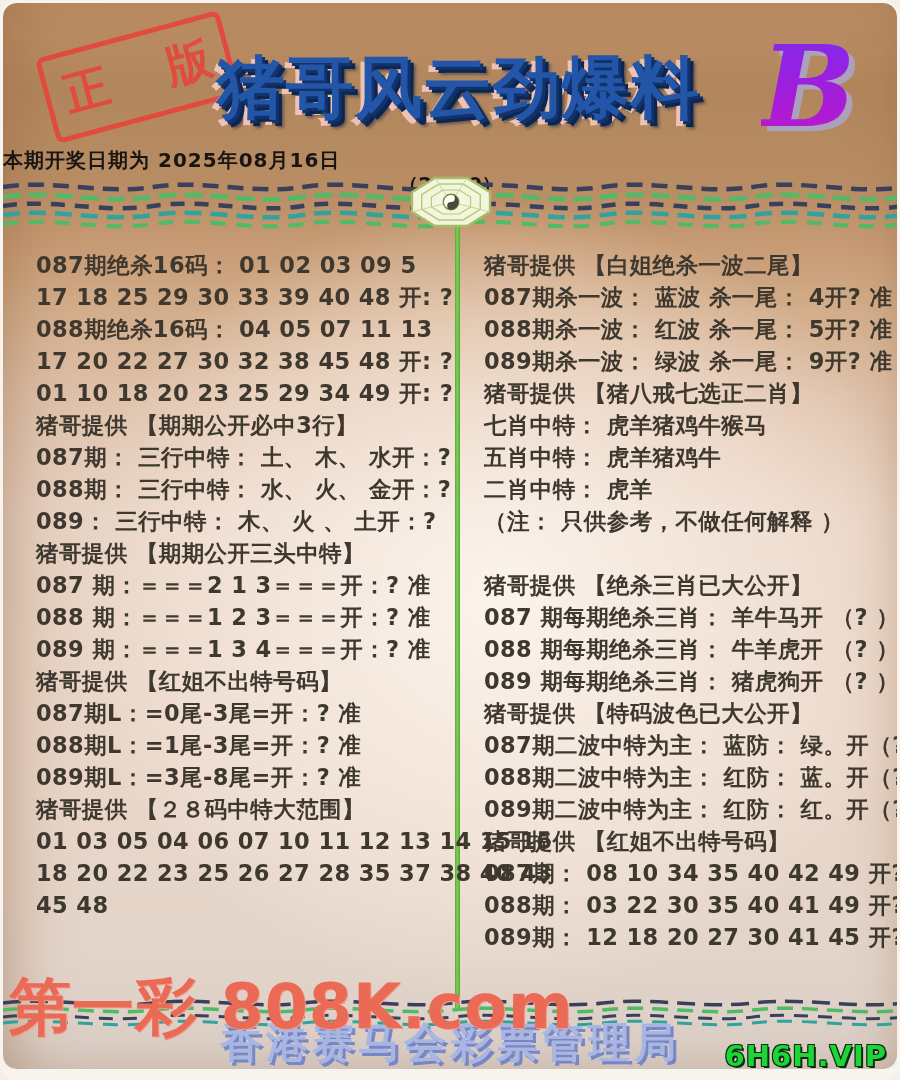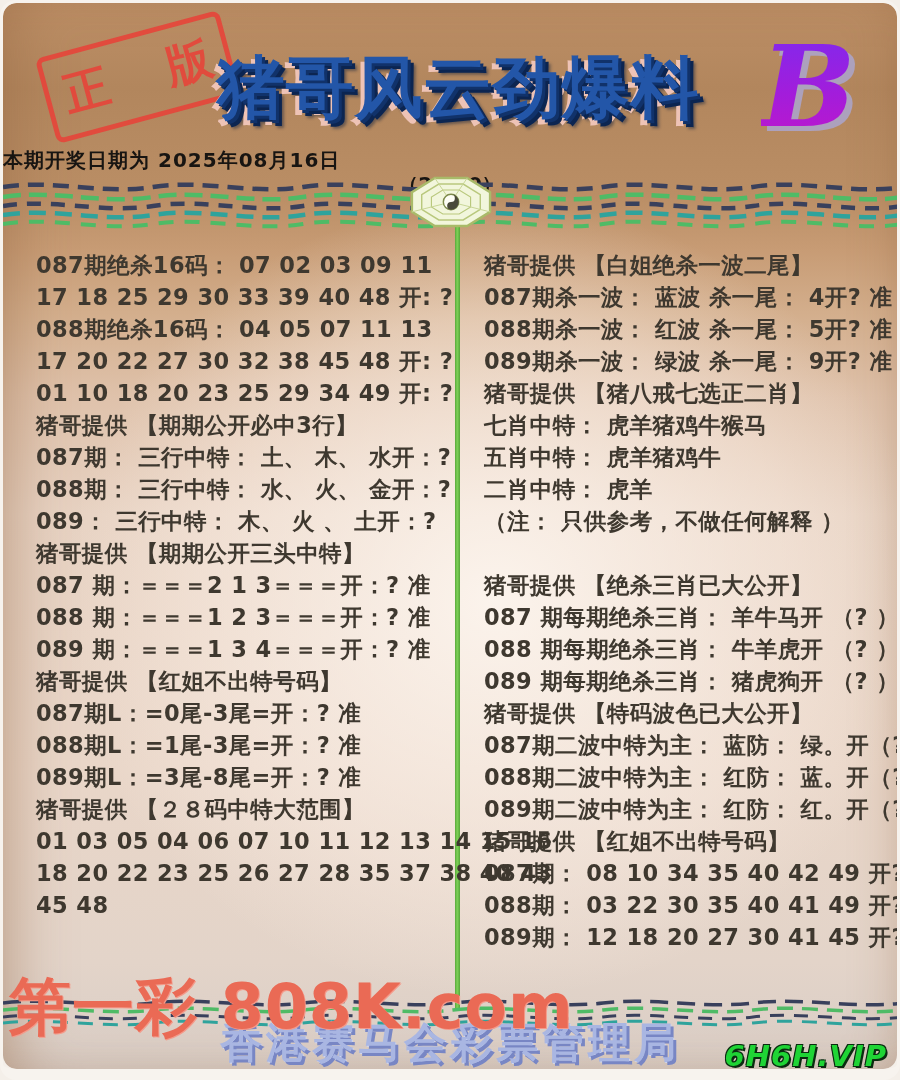--- a/index.html
+++ b/index.html
@@ -40,21 +40,21 @@
   .line{height:32px;line-height:32px;font-size:22.5px;font-weight:700;color:#3e382f;
         white-space:nowrap;letter-spacing:.4px;}
   
   .issuer{position:absolute;left:0;right:0;top:1012px;text-align:center;z-index:4;
           font-size:42px;font-weight:900;color:#a9b6e2;letter-spacing:4px;white-space:nowrap;
           text-shadow:3px 3px 0 #7886c4,1px 1px 0 #cdd5f1;}
   .brand{position:absolute;left:6px;top:962px;z-index:5;font-size:62px;font-weight:900;
          color:#ea6a55;white-space:nowrap;letter-spacing:1px;
          text-shadow:1px 1px 0 #f49a8a;}
   .badge{position:absolute;right:10px;top:1036px;z-index:5;font-size:29px;font-weight:900;
-         font-style:italic;color:#1fd435;letter-spacing:1px;
+         color:#1fd435;letter-spacing:1px;
          text-shadow:2px 2px 0 #0a2c10,-1px -1px 0 #0a2c10,1px -1px 0 #0a2c10,-1px 1px 0 #0a2c10;}
   .frame{position:absolute;inset:0;border:3px solid #f7f3ee;border-bottom-width:11px;border-radius:16px;
          pointer-events:none;z-index:8;}
 </style>
 </head>
 <body>
 
 <div class="stage">
   <div class="page">
 
@@ -83,21 +83,21 @@
       <line x1="50" y1="30" x2="9.3" y2="40.3" stroke="#c7d493" stroke-width="1"></line>
       <line x1="50" y1="30" x2="66.9" y2="5" stroke="#c7d493" stroke-width="1"></line>
       <line x1="50" y1="30" x2="33.1" y2="5" stroke="#c7d493" stroke-width="1"></line>
       <circle cx="50" cy="30" r="8" fill="#fdfdf4" stroke="#7d8a4a" stroke-width="1.5"></circle>
       <path d="M50 22 a8 8 0 0 1 0 16 a4 4 0 0 1 0 -8 a4 4 0 0 0 0 -8" fill="#4a4a3a"></path>
     </svg>
 
     <div class="divider"></div>
 
     <div class="col col-left">
-      <div class="line">087期绝杀16码：  07 02 03 09 11</div>
+      <div class="line">087期绝杀16码：  01 02 03 09 5</div>
       <div class="line">17 18 25 29 30 33 39 40 48 开: ?</div>
       <div class="line">088期绝杀16码：  04 05 07 11 13</div>
       <div class="line">17 20 22 27 30 32 38 45 48 开: ?</div>
       <div class="line">01 10 18 20 23 25 29 34 49 开: ?</div>
       <div class="line">猪哥提供 【期期公开必中3行】</div>
       <div class="line">087期： 三行中特： 土、 木、 水开：?</div>
       <div class="line">088期： 三行中特： 水、 火、 金开：?</div>
       <div class="line">089： 三行中特： 木、 火 、 土开：?</div>
       <div class="line">猪哥提供 【期期公开三头中特】</div>
       <div class="line">087 期：＝＝＝2 1 3＝＝＝开：? 准</div>

